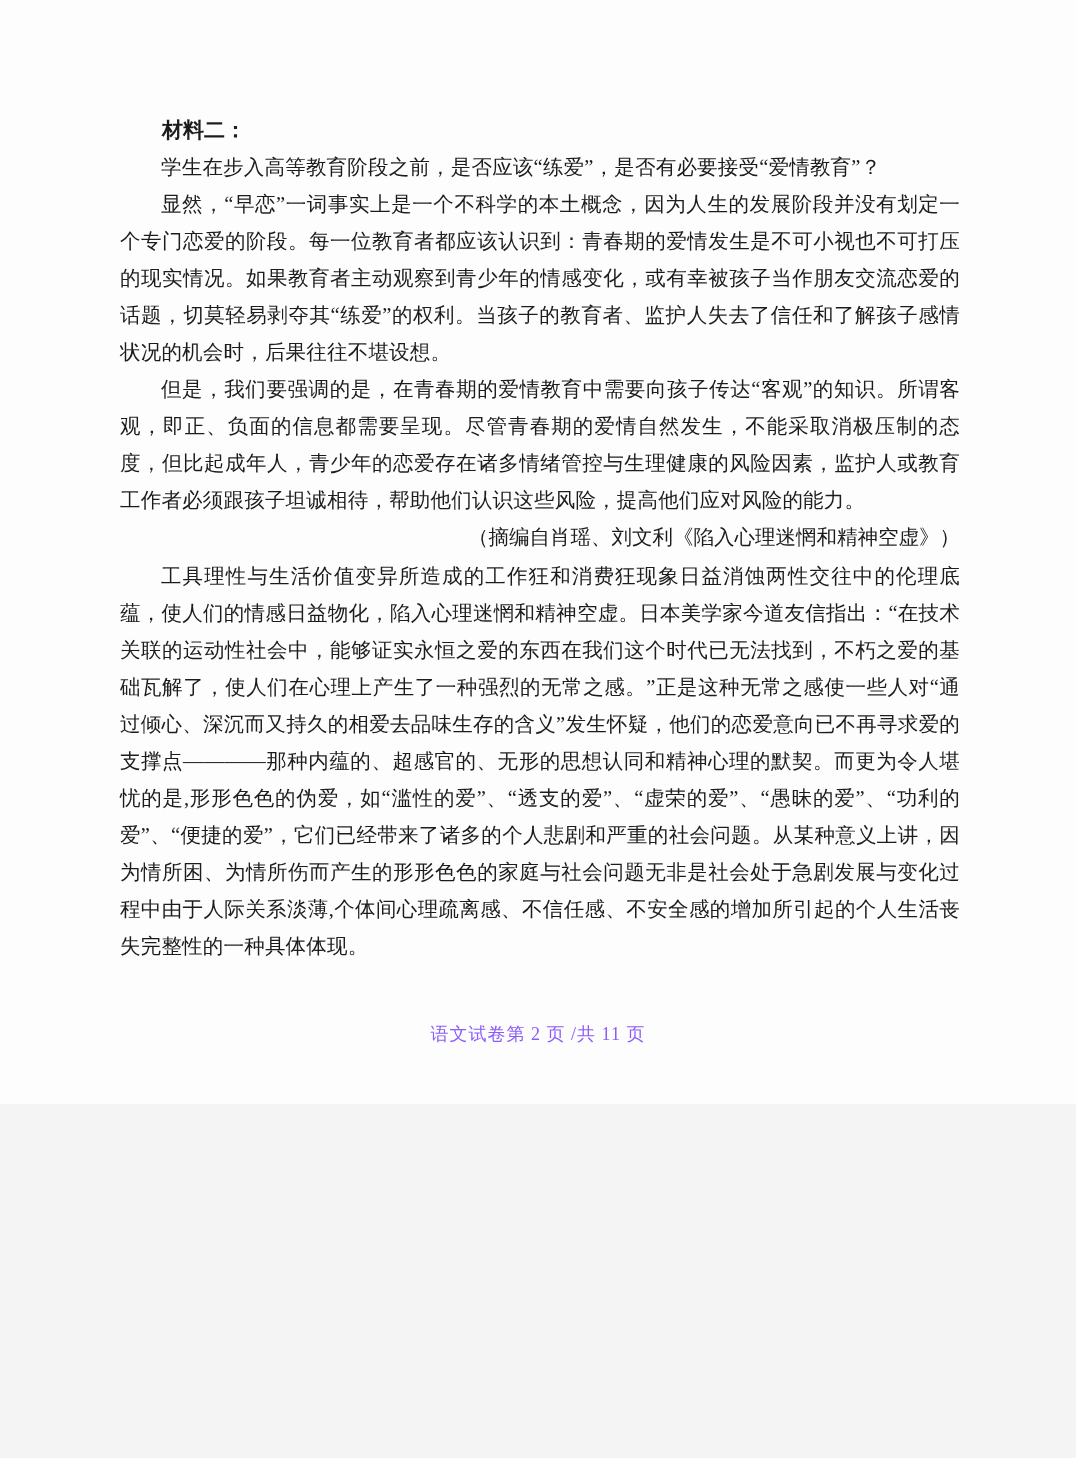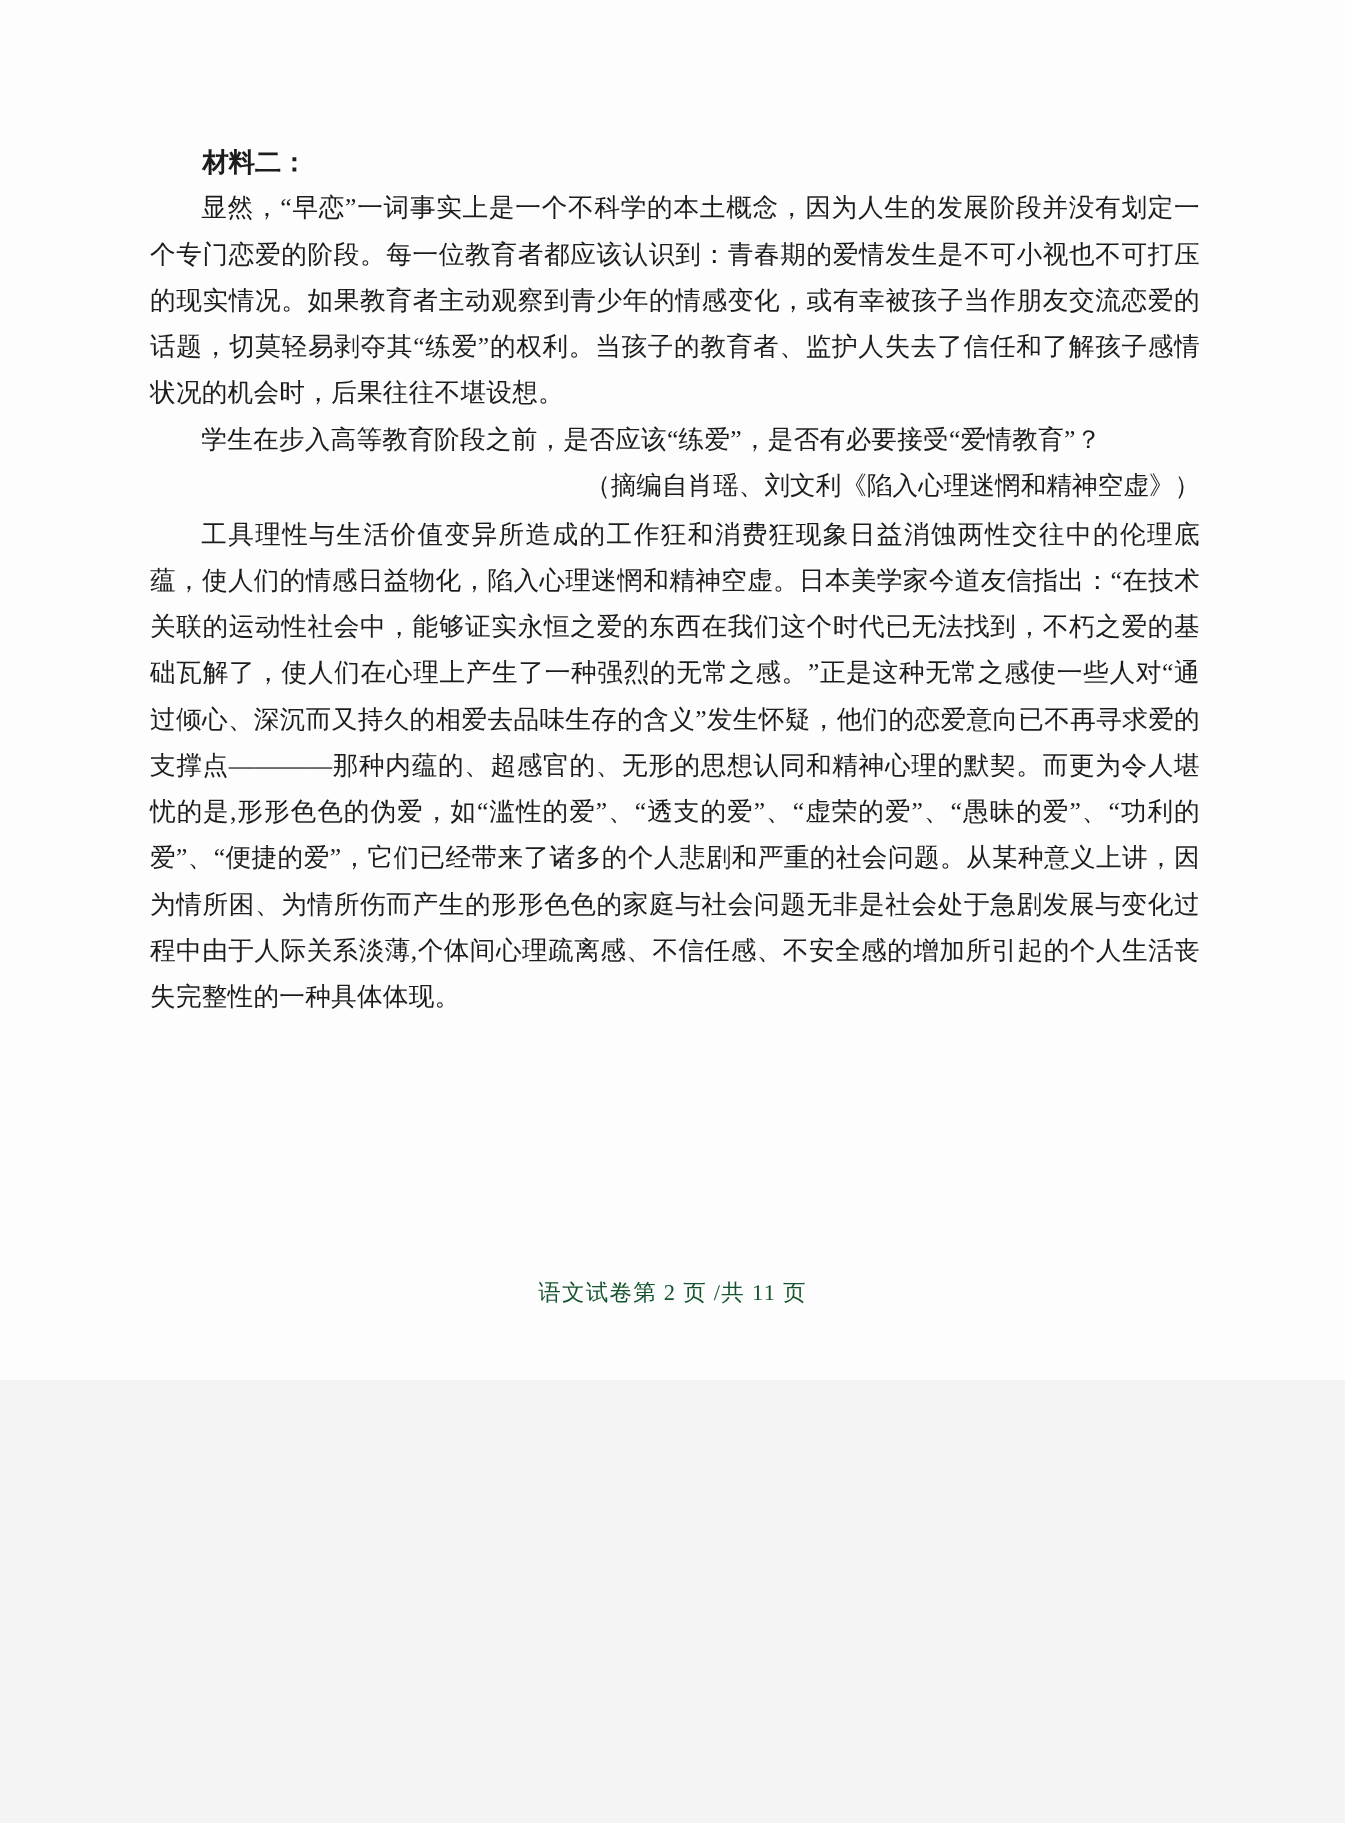--- a/index.html
+++ b/index.html
@@ -49,33 +49,34 @@
   .section-gap {
     height: 2px;
   }
   .footer {
     position: absolute;
     left: 0;
     right: 0;
     bottom: 58px;
     text-align: center;
     font-size: 18px;
-    color: #14532d;
+    color: #8b5cf6;
     letter-spacing: 1px;
   }
 </style>
 </head>
 <body>
 
 <div class="page">
 
   <section>
     <h2 class="heading">材料二：</h2>
+    <p class="para">学生在步入高等教育阶段之前，是否应该“练爱”，是否有必要接受“爱情教育”？</p>
     <p class="para">显然，“早恋”一词事实上是一个不科学的本土概念，因为人生的发展阶段并没有划定一个专门恋爱的阶段。每一位教育者都应该认识到：青春期的爱情发生是不可小视也不可打压的现实情况。如果教育者主动观察到青少年的情感变化，或有幸被孩子当作朋友交流恋爱的话题，切莫轻易剥夺其“练爱”的权利。当孩子的教育者、监护人失去了信任和了解孩子感情状况的机会时，后果往往不堪设想。</p>
-    <p class="para">学生在步入高等教育阶段之前，是否应该“练爱”，是否有必要接受“爱情教育”？</p>
+    <p class="para">但是，我们要强调的是，在青春期的爱情教育中需要向孩子传达“客观”的知识。所谓客观，即正、负面的信息都需要呈现。尽管青春期的爱情自然发生，不能采取消极压制的态度，但比起成年人，青少年的恋爱存在诸多情绪管控与生理健康的风险因素，监护人或教育工作者必须跟孩子坦诚相待，帮助他们认识这些风险，提高他们应对风险的能力。</p>
     <p class="attribution">（摘编自肖瑶、刘文利《陷入心理迷惘和精神空虚》）</p>
   </section>
 
   <div class="section-gap"></div>
 
   <section>
     <p class="para">工具理性与生活价值变异所造成的工作狂和消费狂现象日益消蚀两性交往中的伦理底蕴，使人们的情感日益物化，陷入心理迷惘和精神空虚。日本美学家今道友信指出：“在技术关联的运动性社会中，能够证实永恒之爱的东西在我们这个时代已无法找到，不朽之爱的基础瓦解了，使人们在心理上产生了一种强烈的无常之感。”正是这种无常之感使一些人对“通过倾心、深沉而又持久的相爱去品味生存的含义”发生怀疑，他们的恋爱意向已不再寻求爱的支撑点————那种内蕴的、超感官的、无形的思想认同和精神心理的默契。而更为令人堪忧的是,形形色色的伪爱，如“滥性的爱”、“透支的爱”、“虚荣的爱”、“愚昧的爱”、“功利的爱”、“便捷的爱”，它们已经带来了诸多的个人悲剧和严重的社会问题。从某种意义上讲，因为情所困、为情所伤而产生的形形色色的家庭与社会问题无非是社会处于急剧发展与变化过程中由于人际关系淡薄,个体间心理疏离感、不信任感、不安全感的增加所引起的个人生活丧失完整性的一种具体体现。</p>
   </section>
 
   <div class="footer">

